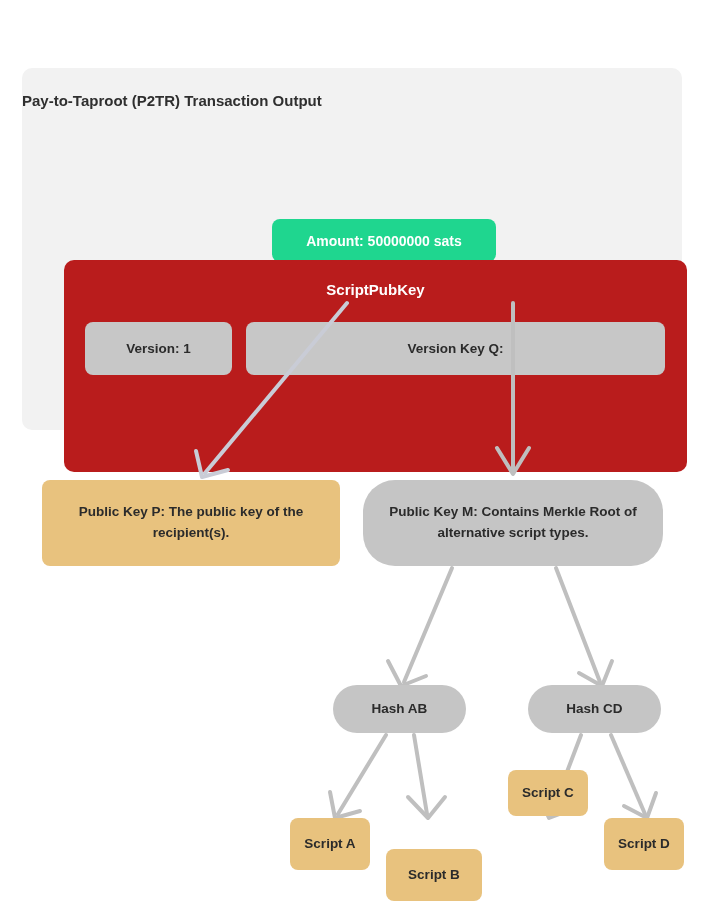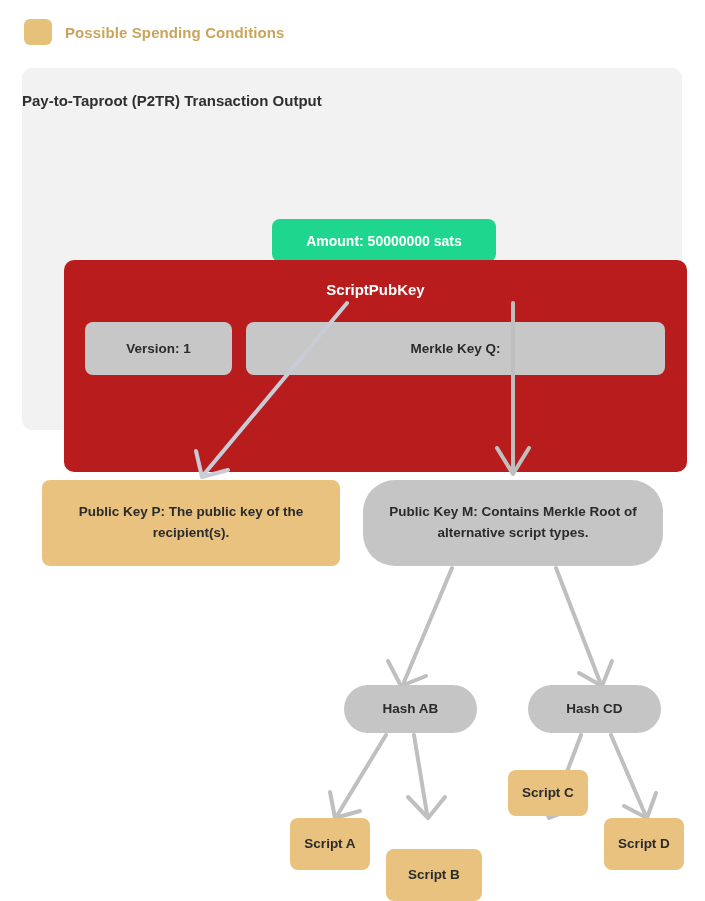--- a/index.html
+++ b/index.html
@@ -33,51 +33,47 @@
   .spk-pubkey{left:182px;top:62px;width:419px;height:53px;}
 
   
   .node{position:absolute;border-radius:8px;display:flex;align-items:center;justify-content:center;text-align:center;
     font-size:13.5px;font-weight:600;color:#2b2b2b;line-height:1.55;padding:0 8px;box-sizing:border-box;}
   .node.tan{background:#e8c27e;}
   .node.gray{background:#c5c5c5;border-radius:32px;}
 
   .n-pubp{left:42px;top:480px;width:298px;height:86px;}
   .n-pubm{left:363px;top:480px;width:300px;height:86px;}
-  .n-hashab{left:333px;top:685px;width:133px;height:48px;margin-left:11px;}
+  .n-hashab{left:333px;top:685px;width:133px;height:48px;}
   .n-hashcd{left:528px;top:685px;width:133px;height:48px;}
   .n-sa{left:290px;top:818px;width:80px;height:52px;}
   .n-sb{left:386px;top:849px;width:96px;height:52px;}
   .n-sc{left:508px;top:770px;width:80px;height:46px;}
   .n-sd{left:604px;top:818px;width:80px;height:52px;}
 
   
   #arrows{position:absolute;left:0;top:0;width:705px;height:901px;pointer-events:none;}
   #arrows path{fill:none;stroke:#bfbfbf;stroke-width:4;stroke-linecap:round;stroke-linejoin:round;}
   #arrows path.light{stroke:#c9ccd6;}
 </style>
 </head>
 <body>
 
 <div id="stage">
 
-  <div class="legend">
-    <span class="legend-swatch"></span>
-    <span class="legend-label">Possible Spending Conditions</span>
-  </div>
 
   <div class="card">
     <div class="card-title">Pay-to-Taproot (P2TR) Transaction Output</div>
 
     <div class="amount-badge">Amount: 50000000 sats</div>
 
     <div class="spk">
       <div class="spk-title">ScriptPubKey</div>
       <div class="spk-field spk-version">Version: 1</div>
-      <div class="spk-field spk-pubkey">Merkle Key Q:</div>
+      <div class="spk-field spk-pubkey">Version Key Q:</div>
     </div>
   </div>
 
   <svg id="arrows" viewBox="0 0 705 901">
 
     <path class="light" d="M 347 303 L 205 473"></path>
     <path class="light" d="M 196 451 L 202 477 L 228 470"></path>
 
     <path d="M 513 303 L 513 470"></path>
     <path d="M 497 448 L 513 474 L 529 448"></path>

